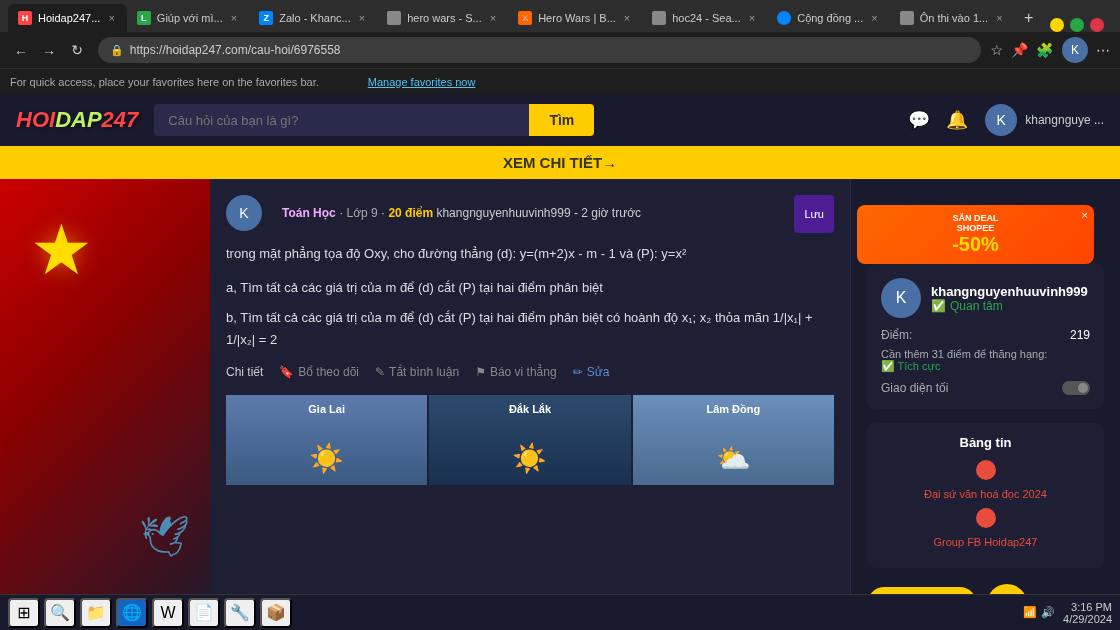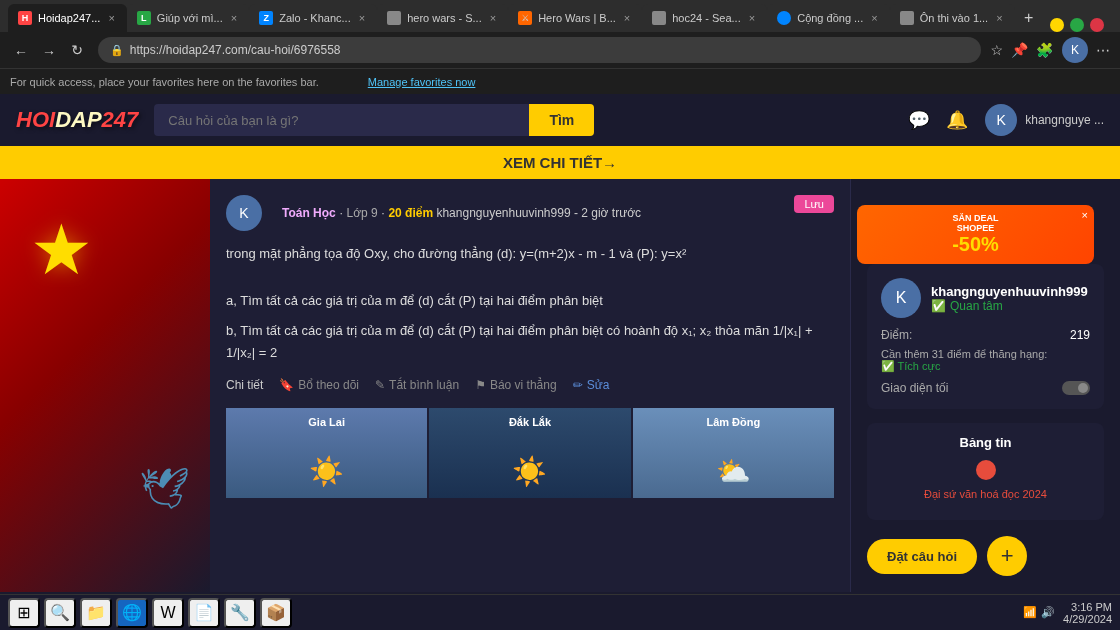--- a/index.html
+++ b/index.html
@@ -313,25 +313,25 @@
 
     .q-meta .points {
       color: #ffcc00;
       font-weight: bold;
     }
 
     .save-btn {
       position: absolute;
       top: 16px;
       right: 16px;
-      background: #ec4899;
+      background: #4c1d95;
       color: white;
       border: none;
       border-radius: 4px;
-      padding: 3px 10px;
+      padding: 13px 10px;
       font-size: 11px;
       cursor: pointer;
     }
 
     .question-body {
       color: #ddd;
       font-size: 13px;
       line-height: 1.7;
       margin-bottom: 14px;
     }
@@ -722,21 +722,21 @@
   <div class="favorites-bar">
     <span style="margin-right:4px;">For quick access, place your favorites here on the favorites bar.</span>
     <span class="fav-link">Manage favorites now</span>
   </div>
 </div>
 
 <div class="page-content">
 
   <div class="site-header">
     <div class="logo">
-      <span style="color:#ff4444;">HOI</span><span style="color:#fef9c3;">DAP</span><span style="color:#ff4444;">247</span>
+      <span style="color:#ff4444;">HOI</span><span style="color:#bef264;">DAP</span><span style="color:#ff4444;">247</span>
     </div>
     <div class="search-bar">
       <input type="text" class="search-input" placeholder="Câu hỏi của bạn là gì?" style="">
       <button class="search-btn">Tìm</button>
     </div>
     <div class="header-icons">
       <span class="header-icon">💬</span>
       <span class="header-icon">🔔</span>
       <div class="user-info">
         <div class="user-avatar">K</div>
@@ -766,21 +766,21 @@
           <span> · </span>
           <span class="points">20 điểm</span>
           <span> </span>
           <span>khangnguyenhuuvinh999</span>
           <span> - </span>
           <span>2 giờ trước</span>
         </div>
       </div>
 
       <div class="question-body">
-        <p style="margin-bottom:25px;">trong mặt phẳng tọa độ Oxy, cho đường thẳng (d): y=(m+2)x - m - 1 và (P): y=x²</p>
+        <p style="margin-bottom:12px;">trong mặt phẳng tọa độ Oxy, cho đường thẳng (d): y=(m+2)x - m - 1 và (P): y=x²</p>
         <p style="margin-bottom:8px;">a, Tìm tất cả các giá trị của m để (d) cắt (P) tại hai điểm phân biệt</p>
         <p>b, Tìm tất cả các giá trị của m để (d) cắt (P) tại hai điểm phân biệt có hoành độ x₁; x₂ thỏa mãn 1/|x₁| + 1/|x₂| = 2</p>
       </div>
 
       <div class="question-actions">
         <span class="q-action detail">Chi tiết</span>
         <span class="q-action follow">
           <span>🔖</span>
           <span>Bổ theo dõi</span>
         </span>
@@ -857,20 +857,24 @@
           <div class="toggle"></div>
         </div>
       </div>
 
       <div class="bang-tin">
         <div class="bang-tin-title">Bảng tin</div>
         <div class="news-item">
           <div class="news-icon ambassador"></div>
           <span class="news-text">Đại sứ văn hoá đọc 2024</span>
         </div>
+        <div class="news-item">
+          <div class="news-icon group"></div>
+          <span class="news-text">Group FB Hoidap247</span>
+        </div>
       </div>
 
       <div style="display:flex;gap:10px;align-items:center;margin-top:16px;">
         <button class="ask-btn">Đặt câu hỏi</button>
         <button class="plus-btn">+</button>
       </div>
     </div>
   </div>
 </div>
 

